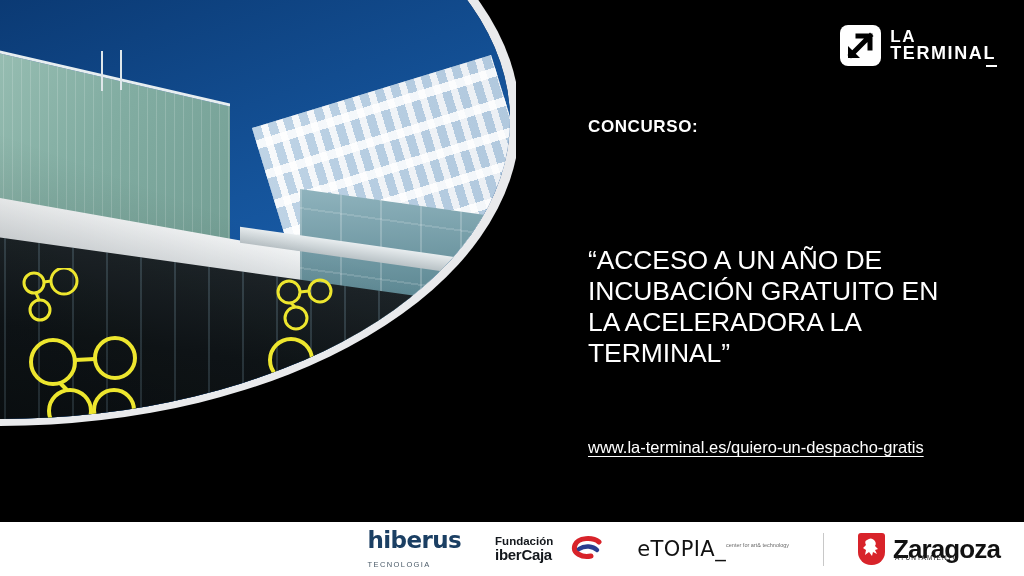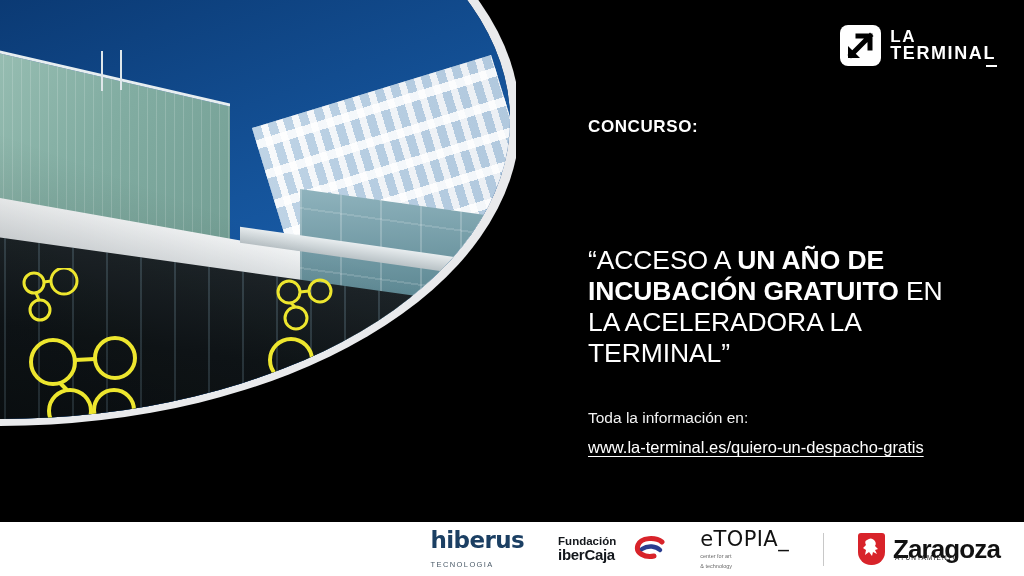--- a/index.html
+++ b/index.html
@@ -192,21 +192,21 @@
   .headline {
     position: absolute;
     left: 0; top: 245px;
     width: 372px;
     color: #ffffff;
     font-size: 26.5px;
     line-height: 1.17;
     font-weight: 300;
     letter-spacing: -0.1px;
   }
-  .headline b { font-weight: 700; }
+  .headline b { font-weight: 400; }
   .info {
     position: absolute;
     left: 0; top: 409px;
     color: #f2f2f2;
     font-size: 15.5px;
     font-weight: 400;
   }
   .url {
     position: absolute;
     left: 0; top: 438px;
@@ -273,21 +273,21 @@
     font-size: 7.5px; color: #4a5a68; letter-spacing: 1.4px; margin-top: 9px;
   }
 
   
   .fib-wrap { gap: 16px; }
   .fib-text { line-height: 1.05; }
   .fib-l1 { font-size: 11.5px; font-weight: 700; color: #13171c; }
   .fib-l2 { font-size: 15px; font-weight: 700; color: #13171c; letter-spacing: -0.3px; }
 
   
-  .eto-wrap { flex-direction: column; align-items: flex-start; line-height: 1; }
+  .eto-wrap { flex-direction: row; align-items: flex-start; line-height: 1; }
   .eto-name {
     font-size: 21px; font-weight: 400; color: #111; letter-spacing: 0.4px;
     font-family: "DejaVu Sans", sans-serif;
   }
   .eto-sub { font-size: 5.5px; color: #6a6a6a; margin-top: 3px; line-height: 1.25; }
 
   .divider { width: 1px; height: 33px; background: #c8c8c8; }
 
   
   .zgz-wrap { gap: 8px; }
@@ -426,21 +426,20 @@
 
   <div class="content">
 
     <div class="kicker">CONCURSO:</div>
 
 
     <div class="headline">
       <span>“ACCESO A </span><b>UN AÑO DE INCUBACIÓN GRATUITO</b><span> EN LA ACELERADORA LA TERMINAL”</span>
     </div>
 
-    <div class="info">Toda la información en:</div>
     <a class="url" href="#">www.la-terminal.es/quiero-un-despacho-gratis</a>
   </div>
 
   <div class="footer">
 
     <div class="spon hiberus-wrap">
       <div class="hiberus-name">hiberus</div>
       <div class="hiberus-sub">TECNOLOGIA</div>
     </div>
 

